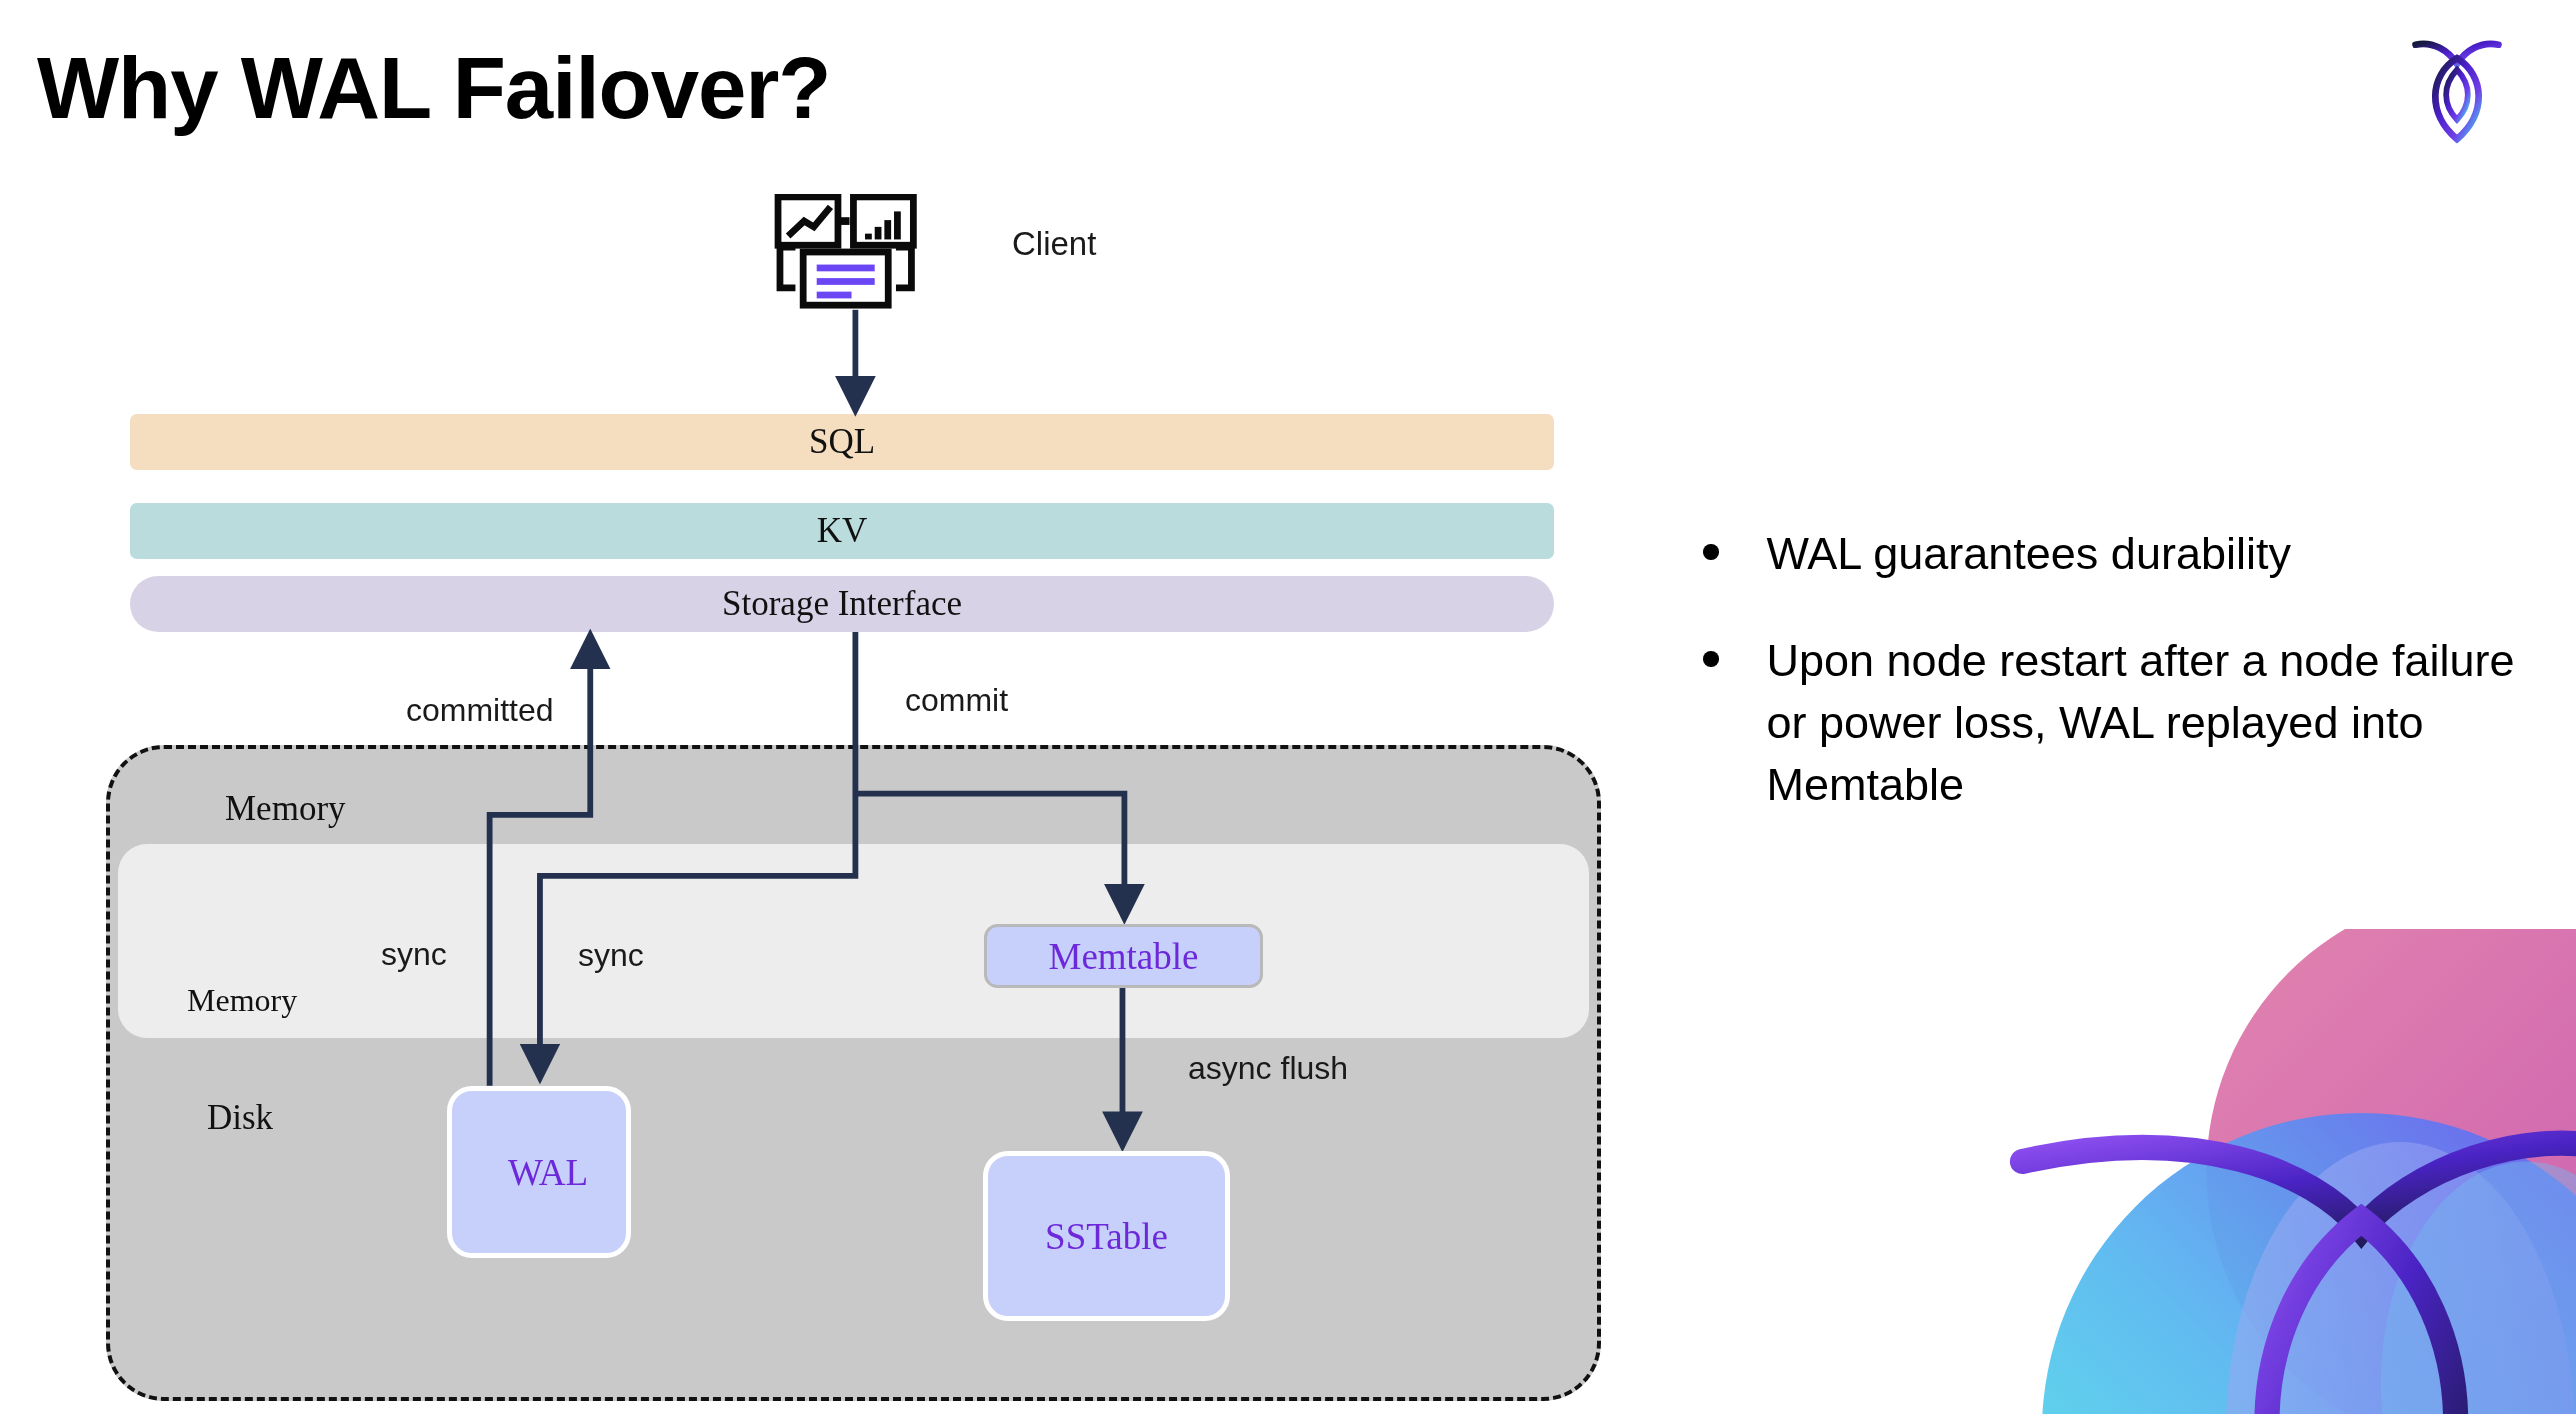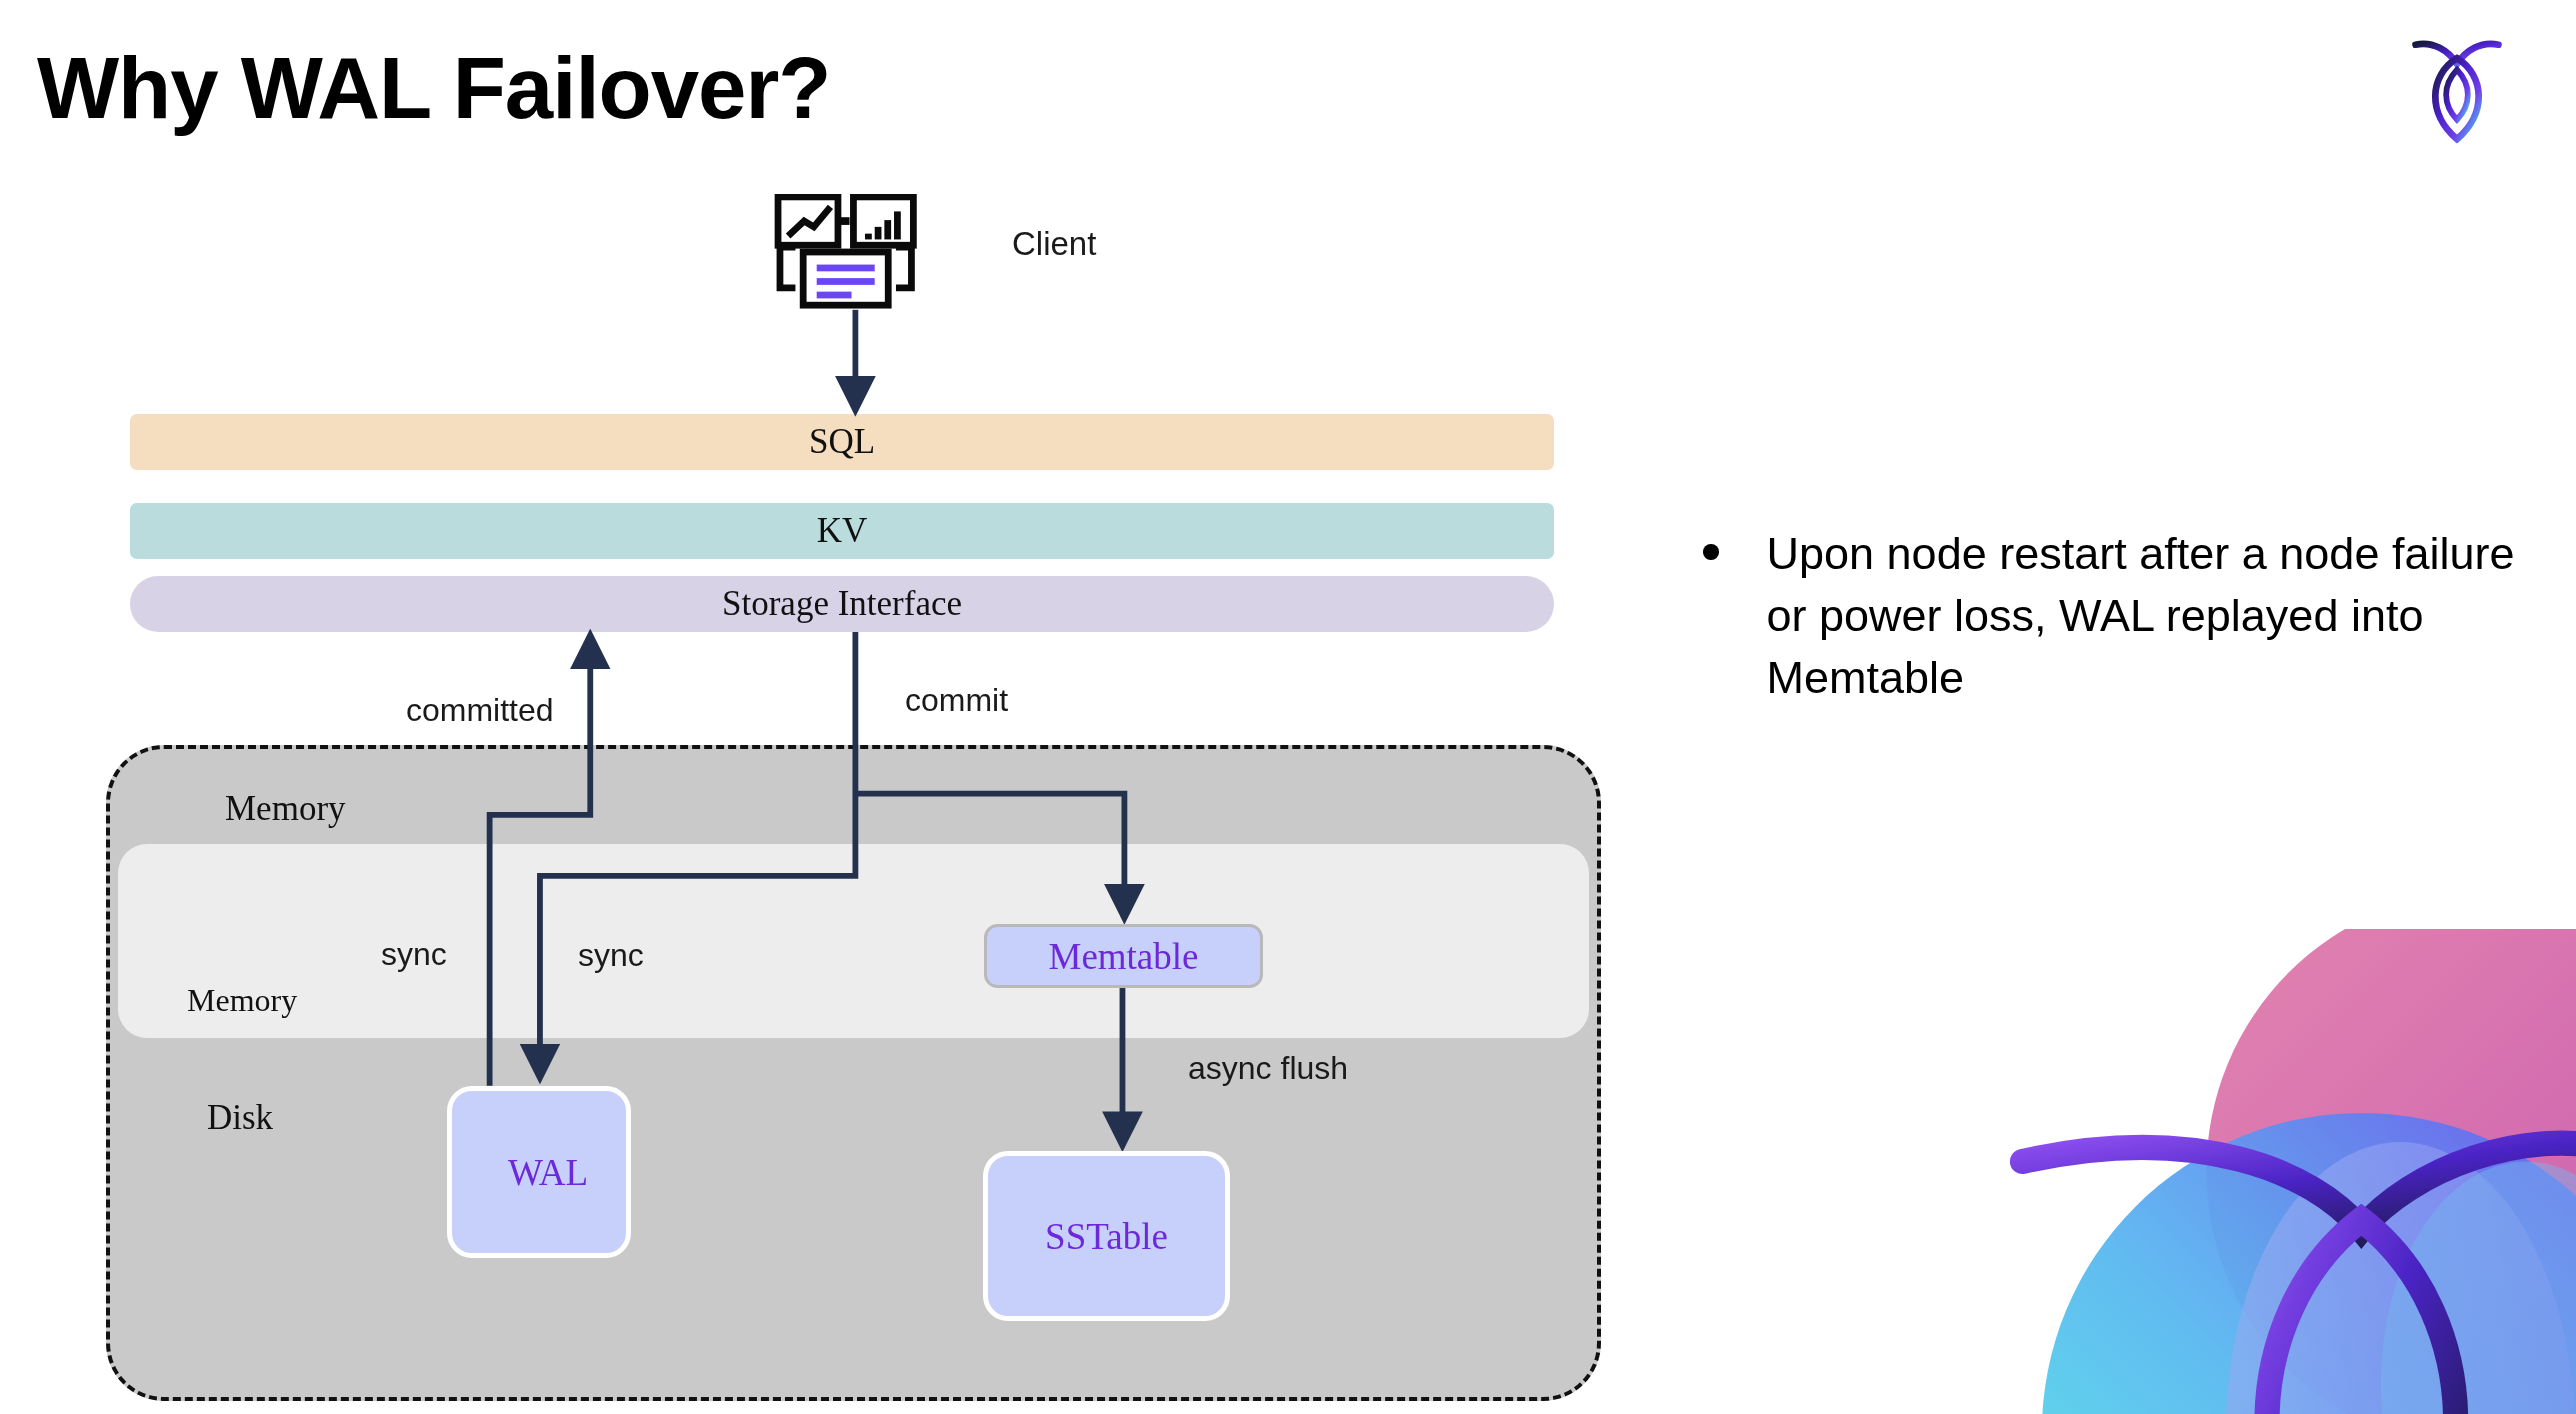--- a/index.html
+++ b/index.html
@@ -207,18 +207,22 @@
 
   <div class="edge-label" id="label-committed">committed</div>
   <div class="edge-label" id="label-commit">commit</div>
   <div class="edge-label" id="label-sync-left">sync</div>
   <div class="edge-label" id="label-sync-right">sync</div>
   <div class="edge-label" id="label-async-flush">async flush</div>
 
   <div id="bullet-list">
     <div class="bullet-row">
       <span class="bullet-dot"></span>
+      <span class="bullet-text">WAL guarantees durability</span>
+    </div>
+    <div class="bullet-row">
+      <span class="bullet-dot"></span>
       <span class="bullet-text">Upon node restart after a node failure or power loss, WAL replayed into Memtable</span>
     </div>
   </div>
 
 </div>
 
 
 </body></html>

